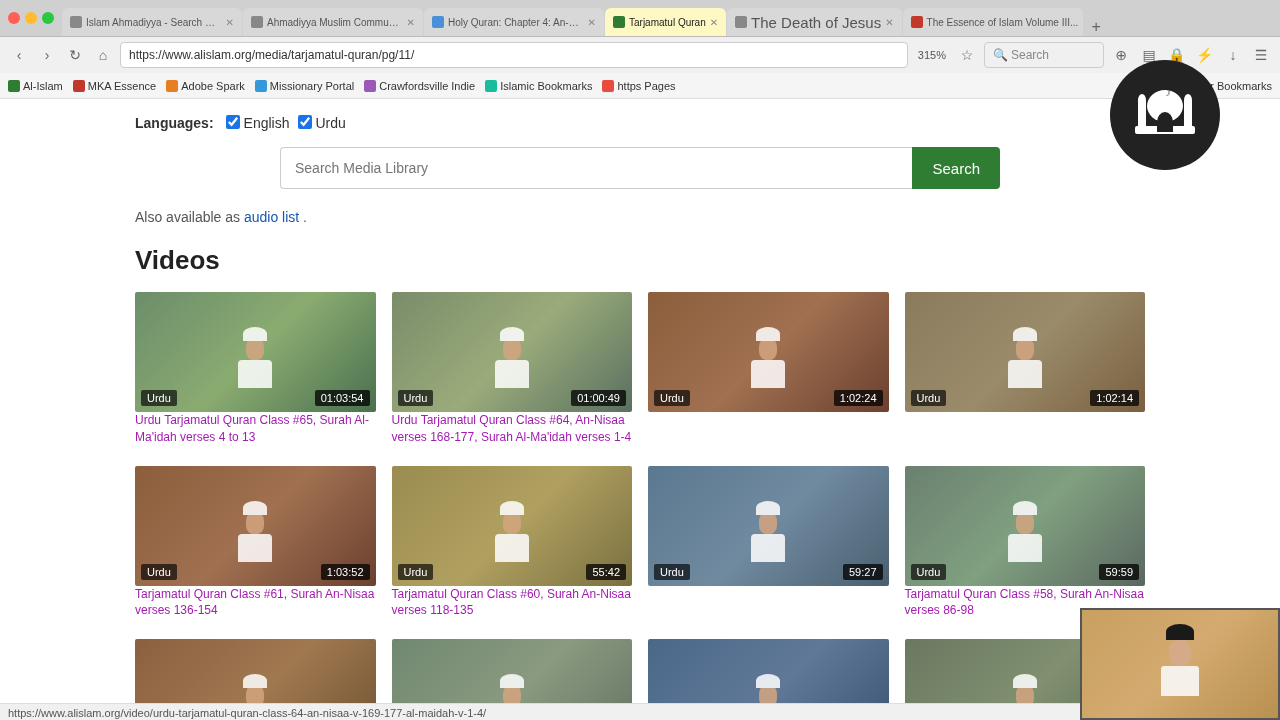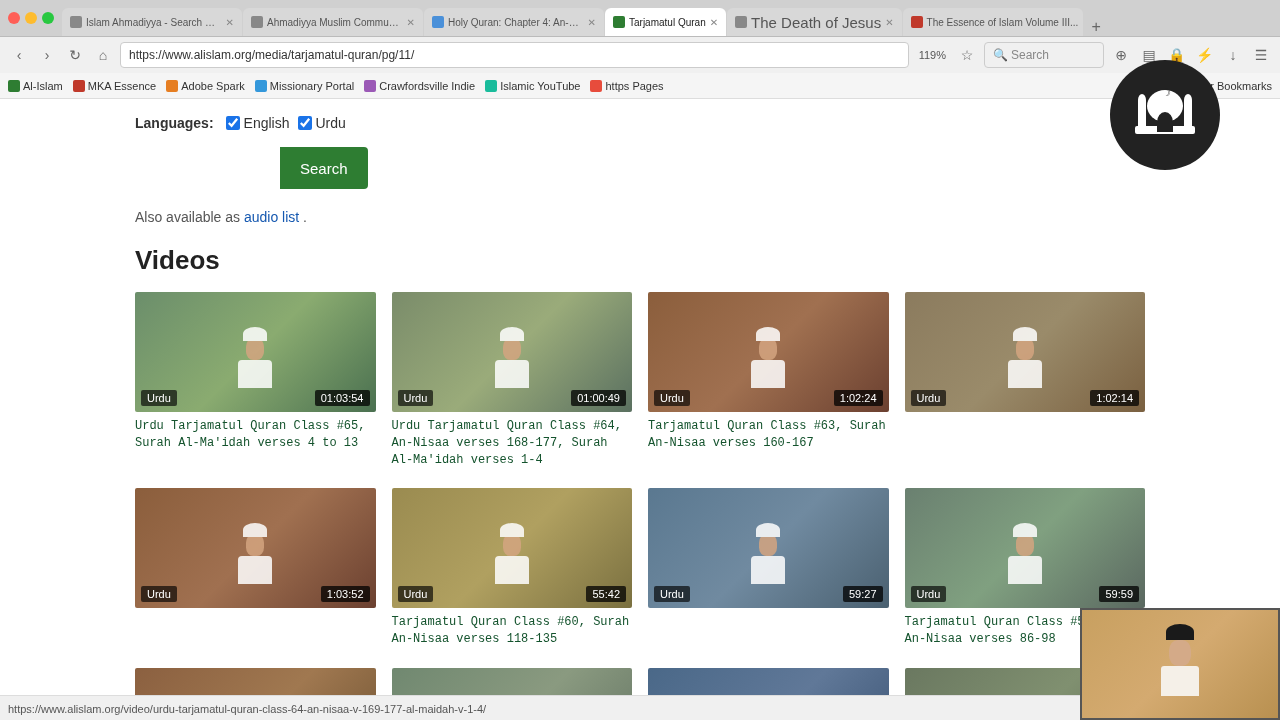--- a/index.html
+++ b/index.html
@@ -33,21 +33,21 @@
       min-width: 120px;
       gap: 4px;
       cursor: pointer;
       overflow: hidden;
       white-space: nowrap;
       font-size: 11px;
       color: #555;
     }
 
     .tab.active {
-      background: #ffffff;
+      background: #fef9c3;
       color: #222;
     }
 
     .tab-favicon {
       width: 12px;
       height: 12px;
       flex-shrink: 0;
       border-radius: 2px;
       background: #888;
       display: inline-block;
@@ -181,21 +181,21 @@
 
     .checkbox-group {
       display: flex;
       align-items: center;
       gap: 8px;
       font-weight: normal;
     }
 
     .checkbox-group label {
       display: flex;
-      align-items: center;
+      align-items: flex-start;
       gap: 4px;
     }
 
     .checkbox-group input[type=checkbox] {
       width: 14px;
       height: 14px;
       accent-color: #1a73e8;
     }
 
     
@@ -286,24 +286,22 @@
       right: 6px;
       background: rgba(0,0,0,0.75);
       color: white;
       font-size: 11px;
       padding: 2px 6px;
       border-radius: 2px;
     }
 
     .video-title {
       font-size: 12px;
-      color: #14532d;
-      margin-top: 6px;
+      color: #a21caf;
       line-height: 1.4;
-      font-family: Liberation Mono, monospace;
     }
 
     
     .thumb-1 { background: linear-gradient(135deg, #6b8e6b 0%, #8aab70 50%, #4a7050 100%); }
     .thumb-2 { background: linear-gradient(135deg, #7a8c6a 0%, #9aab7a 50%, #5a7060 100%); }
     .thumb-3 { background: linear-gradient(135deg, #8b5e3c 0%, #a07050 50%, #6b4030 100%); }
     .thumb-4 { background: linear-gradient(135deg, #8b7b5e 0%, #9a8b6a 50%, #7a6040 100%); }
     .thumb-5 { background: linear-gradient(135deg, #8b5e3c 0%, #a07050 50%, #6b4030 100%); }
     .thumb-6 { background: linear-gradient(135deg, #9a8b50 0%, #b0a060 50%, #7a7040 100%); }
     .thumb-7 { background: linear-gradient(135deg, #5a7890 0%, #708aa0 50%, #4a6070 100%); }
@@ -418,21 +416,21 @@
       border-radius: 3px 3px 0 0;
     }
 
     
     .status-bar {
       position: absolute;
       bottom: 0;
       left: 0;
       right: 0;
       background: #f0f0f0;
-      height: 26px;
+      height: 18px;
       font-size: 11px;
       color: #555;
       padding: 0 8px;
       display: flex;
       align-items: center;
       border-top: 1px solid #ddd;
       z-index: 20;
     }
 
     .traffic-and-tabs {
@@ -489,21 +487,21 @@
   </div>
 
   <div class="nav-bar">
     <button class="nav-btn">‹</button>
     <button class="nav-btn">›</button>
     <button class="nav-btn">↻</button>
     <button class="nav-btn">⌂</button>
     <div class="address-bar">
       <span>https://www.alislam.org/media/tarjamatul-quran/pg/11/</span>
     </div>
-    <span class="nav-zoom">119%</span>
+    <span class="nav-zoom">315%</span>
     <button class="nav-btn">☆</button>
     <div style="display:flex;align-items:center;gap:3px;background:#f0f0f0;border:1px solid #ccc;border-radius:4px;padding:0 8px;height:26px;min-width:120px">
       <span style="color:#888;font-size:12px">🔍</span>
       <span style="font-size:12px;color:#888">Search</span>
     </div>
     <button class="nav-btn">⊕</button>
     <button class="nav-btn">▤</button>
     <button class="nav-btn">🔒</button>
     <button class="nav-btn">⚡</button>
     <button class="nav-btn">↓</button>
@@ -526,21 +524,21 @@
     <span class="bookmark-item">
       <span class="bk-icon" style="background:#3498db"></span>
       <span>Missionary Portal</span>
     </span>
     <span class="bookmark-item">
       <span class="bk-icon" style="background:#9b59b6"></span>
       <span>Crawfordsville Indie</span>
     </span>
     <span class="bookmark-item">
       <span class="bk-icon" style="background:#1abc9c"></span>
-      <span>Islamic YouTube</span>
+      <span>Islamic Bookmarks</span>
     </span>
     <span class="bookmark-item">
       <span class="bk-icon" style="background:#e74c3c"></span>
       <span>https Pages</span>
     </span>
     <span class="bookmark-item" style="margin-left:auto">
       <span>» Other Bookmarks</span>
     </span>
   </div>
 
@@ -555,20 +553,21 @@
             <span>English</span>
           </label>
           <label>
             <input type="checkbox" checked="" style="">
             <span>Urdu</span>
           </label>
         </div>
       </div>
 
       <div class="search-bar">
+        <input type="text" class="search-input" placeholder="Search Media Library" style="">
         <button class="search-btn">Search</button>
       </div>
 
       <div class="audio-link-row">
         <span>Also available as</span>
         <a href="#">audio list</a>
         <span>.</span>
       </div>
 
       <div class="section-title">Videos</div>
@@ -601,21 +600,20 @@
         <div class="video-card">
           <div class="video-thumb thumb-3">
             <div class="preacher-fig">
               <div class="preacher-turban"></div>
               <div class="preacher-face"></div>
               <div class="preacher-body"></div>
             </div>
             <span class="video-badge-lang">Urdu</span>
             <span class="video-badge-time">1:02:24</span>
           </div>
-          <div class="video-title">Tarjamatul Quran Class #63, Surah An-Nisaa verses 160-167</div>
         </div>
         <div class="video-card">
           <div class="video-thumb thumb-4">
             <div class="preacher-fig">
               <div class="preacher-turban"></div>
               <div class="preacher-face"></div>
               <div class="preacher-body"></div>
             </div>
             <span class="video-badge-lang">Urdu</span>
             <span class="video-badge-time">1:02:14</span>
@@ -627,20 +625,21 @@
         <div class="video-card">
           <div class="video-thumb thumb-5">
             <div class="preacher-fig">
               <div class="preacher-turban"></div>
               <div class="preacher-face"></div>
               <div class="preacher-body"></div>
             </div>
             <span class="video-badge-lang">Urdu</span>
             <span class="video-badge-time">1:03:52</span>
           </div>
+          <div class="video-title">Tarjamatul Quran Class #61, Surah An-Nisaa verses 136-154</div>
         </div>
         <div class="video-card">
           <div class="video-thumb thumb-6">
             <div class="preacher-fig">
               <div class="preacher-turban"></div>
               <div class="preacher-face"></div>
               <div class="preacher-body"></div>
             </div>
             <span class="video-badge-lang">Urdu</span>
             <span class="video-badge-time">55:42</span>

